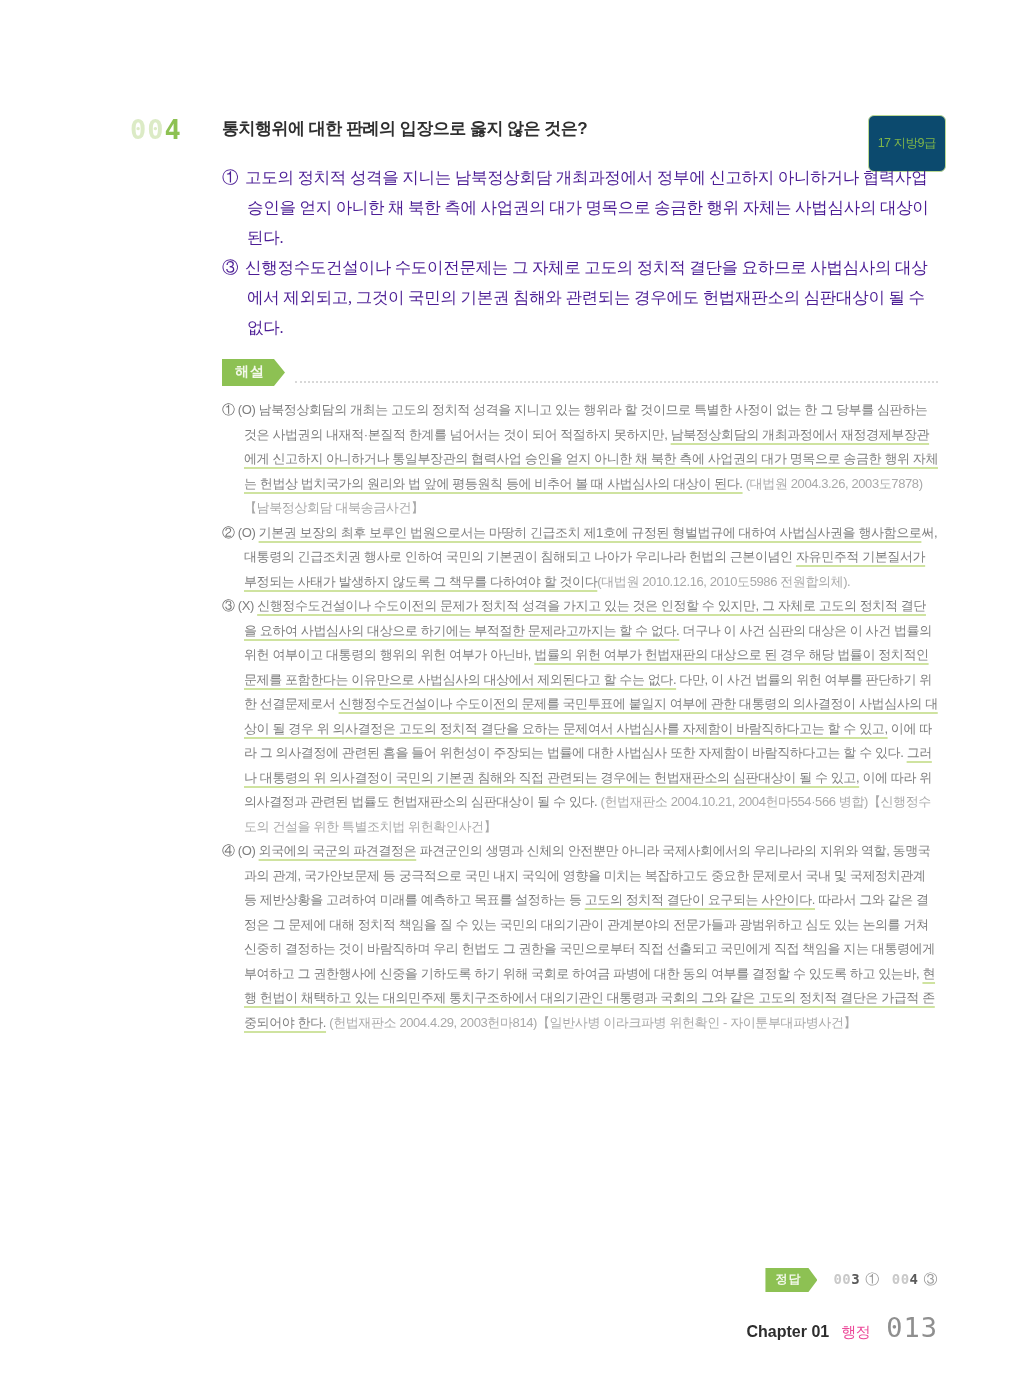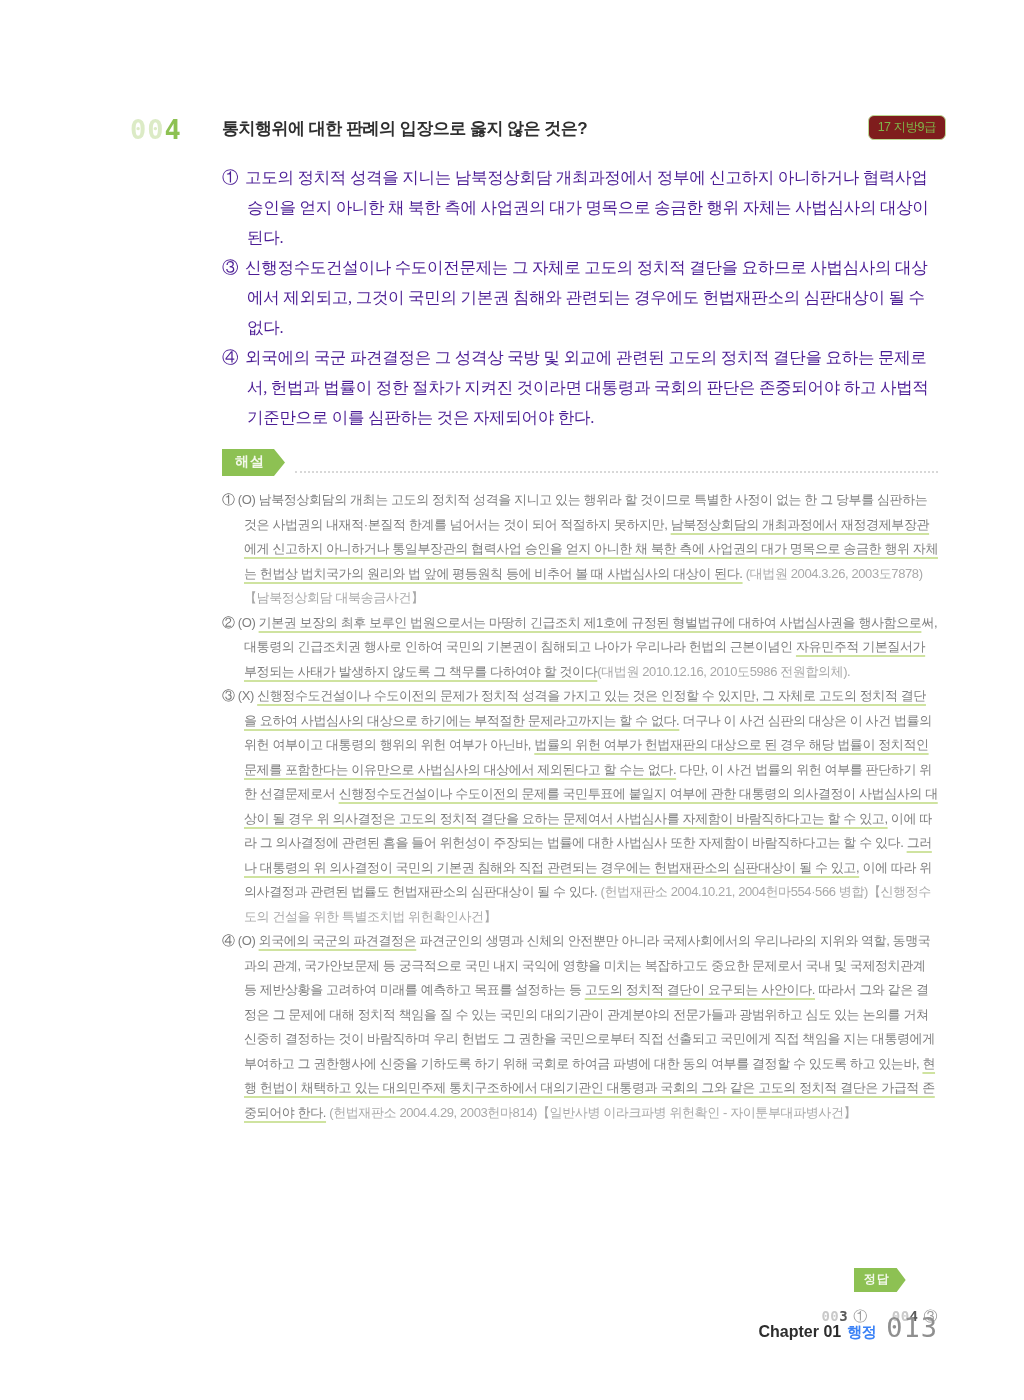--- a/index.html
+++ b/index.html
@@ -7,22 +7,22 @@
   body { font-family:"Liberation Sans", sans-serif; }
   .page { position:relative; width:1024px; height:1400px; background:#ffffff; overflow:hidden; }
 
   
   .q-header { position:absolute; top:116px; left:130px; right:78px; display:flex; align-items:flex-start; }
   .q-number { width:92px; font-size:27px; font-weight:bold; letter-spacing:1px; line-height:1;
               font-family:"DejaVu Sans Mono", monospace; }
   .q-number .dim { color:#dcebc6; }
   .q-number .accent { color:#8dc152; }
   .q-title { flex:1; font-size:17px; font-weight:bold; color:#2f2f2f; line-height:1.5; letter-spacing:-0.5px; }
-  .q-badge { border:1px solid #bcd994; border-radius:6px; background:#7f1d1d; color:#7fb549;
-             font-size:12.5px; padding:3px 9px; white-space:nowrap; letter-spacing:-0.5px; margin-top:-1px; }
+  .q-badge { border:1px solid #bcd994; border-radius:6px; background:#0c4a6e; color:#7fb549;
+             font-size:12.5px; padding:19px 9px; white-space:nowrap; letter-spacing:-0.5px; margin-top:-1px; }
 
   
   .content { position:absolute; top:163px; left:222px; width:716px; }
 
   
   .option { font-family:"Liberation Serif", serif; font-size:16.5px; color:#4c1d95;
             line-height:30px; letter-spacing:-0.3px; word-break:break-all;
             padding-left:25px; text-indent:-25px; margin-bottom:0; }
   .option .marker { margin-right:3px; }
 
@@ -35,72 +35,71 @@
 
   
   .expl { font-size:13px; color:#7e7e7e; line-height:24.5px; letter-spacing:-0.4px;
           word-break:break-all; padding-left:22px; text-indent:-22px; }
   .expl .em { color:#6f6f6f; }
   .expl .n { }
   .expl .u { text-decoration:underline; text-decoration-color:#cfe3a0; text-decoration-thickness:2px; text-underline-offset:3.5px; }
   .expl .c { color:#a9a9a9; }
 
   
-  .answer-row { position:absolute; top:1268px; right:86px; display:flex; align-items:center; gap:16px;flex-direction:column; }
+  .answer-row { position:absolute; top:1268px; right:86px; display:flex; align-items:center; gap:16px; }
   .answer-badge { background:#8dc153; color:#f3f8ea; font-size:12px; font-weight:bold;
                   padding:3px 16px 4px 10px; letter-spacing:1px;
                   clip-path:polygon(0 0, calc(100% - 9px) 0, 100% 50%, calc(100% - 9px) 100%, 0 100%); }
   .answer-entry { font-size:14px; letter-spacing:0.5px; font-family:"DejaVu Sans Mono", monospace; }
   .answer-entry .pfx { color:#c9c9c9; font-weight:bold; }
   .answer-entry .dig { color:#5a5a5a; font-weight:bold; }
   .answer-entry .choice { color:#9a9a9a; font-family:"Liberation Sans", sans-serif; margin-left:5px; font-weight:normal; }
 
   
-  .footer { position:absolute; top:1312px; right:86px; display:flex; align-items:baseline; gap:6px; }
+  .footer { position:absolute; top:1312px; right:86px; display:flex; align-items:baseline; gap:12px; }
   .footer .chapter { font-size:16px; font-weight:bold; color:#2d2d2d; letter-spacing:0; }
-  .footer .section { font-size:15px; color:#3b82f6; letter-spacing:-0.5px;font-weight:bold; }
+  .footer .section { font-size:15px; color:#ec4899; letter-spacing:-0.5px; }
   .footer .pagenum { font-size:27px; color:#8f8f8f; font-weight:normal; letter-spacing:1px;
                      font-family:"DejaVu Sans Mono", monospace; margin-left:4px;text-align:right; }
 </style>
 </head>
 <body>
 
 <div class="page">
 
   <header class="q-header">
     <div class="q-number">
       <span class="dim">00</span><span class="accent">4</span>
     </div>
     <h1 class="q-title">통치행위에 대한 판례의 입장으로 옳지 않은 것은?</h1>
     <span class="q-badge">17 지방9급</span>
   </header>
 
   <div class="content">
     <div id="options-list">
         <div class="option"><span class="marker">①</span> 고도의 정치적 성격을 지니는 남북정상회담 개최과정에서 정부에 신고하지 아니하거나 협력사업 승인을 얻지 아니한 채 북한 측에 사업권의 대가 명목으로 송금한 행위 자체는 사법심사의 대상이 된다.</div>
         <div class="option"><span class="marker">③</span> 신행정수도건설이나 수도이전문제는 그 자체로 고도의 정치적 결단을 요하므로 사법심사의 대상에서 제외되고, 그것이 국민의 기본권 침해와 관련되는 경우에도 헌법재판소의 심판대상이 될 수 없다.</div>
-        <div class="option"><span class="marker">④</span> 외국에의 국군 파견결정은 그 성격상 국방 및 외교에 관련된 고도의 정치적 결단을 요하는 문제로서, 헌법과 법률이 정한 절차가 지켜진 것이라면 대통령과 국회의 판단은 존중되어야 하고 사법적 기준만으로 이를 심판하는 것은 자제되어야 한다.</div>
       </div>
 
     <div class="expl-header">
       <span class="expl-label">해설</span>
       <span class="dotted"></span>
     </div>
 
     <div id="explanations">
         <p class="expl"><span class="em">① </span><span class="n">(O) 남북정상회담의 개최는 고도의 정치적 성격을 지니고 있는 행위라 할 것이므로 특별한 사정이 없는 한 그 당부를 심판하는 것은 사법권의 내재적·본질적 한계를 넘어서는 것이 되어 적절하지 못하지만, </span><span class="u">남북정상회담의 개최과정에서 재정경제부장관에게 신고하지 아니하거나 통일부장관의 협력사업 승인을 얻지 아니한 채 북한 측에 사업권의 대가 명목으로 송금한 행위 자체는 헌법상 법치국가의 원리와 법 앞에 평등원칙 등에 비추어 볼 때 사법심사의 대상이 된다.</span><span class="c"> (대법원 2004.3.26, 2003도7878)【남북정상회담 대북송금사건】</span></p>
         <p class="expl"><span class="em">② </span><span class="n">(O) </span><span class="u">기본권 보장의 최후 보루인 법원으로서는 마땅히 긴급조치 제1호에 규정된 형벌법규에 대하여 사법심사권을 행사함으로</span><span class="n">써, 대통령의 긴급조치권 행사로 인하여 국민의 기본권이 침해되고 나아가 우리나라 헌법의 근본이념인 </span><span class="u">자유민주적 기본질서가 부정되는 사태가 발생하지 않도록 그 책무를 다하여야 할 것이다</span><span class="c">(대법원 2010.12.16, 2010도5986 전원합의체).</span></p>
         <p class="expl"><span class="em">③ </span><span class="n">(X) </span><span class="u">신행정수도건설이나 수도이전의 문제가 정치적 성격을 가지고 있는 것은 인정할 수 있지만, 그 자체로 고도의 정치적 결단을 요하여 사법심사의 대상으로 하기에는 부적절한 문제라고까지는 할 수 없다.</span><span class="n"> 더구나 이 사건 심판의 대상은 이 사건 법률의 위헌 여부이고 대통령의 행위의 위헌 여부가 아닌바, </span><span class="u">법률의 위헌 여부가 헌법재판의 대상으로 된 경우 해당 법률이 정치적인 문제를 포함한다는 이유만으로 사법심사의 대상에서 제외된다고 할 수는 없다.</span><span class="n"> 다만, 이 사건 법률의 위헌 여부를 판단하기 위한 선결문제로서 </span><span class="u">신행정수도건설이나 수도이전의 문제를 국민투표에 붙일지 여부에 관한 대통령의 의사결정이 사법심사의 대상이 될 경우 위 의사결정은 고도의 정치적 결단을 요하는 문제여서 사법심사를 자제함이 바람직하다고는 할 수 있고,</span><span class="n"> 이에 따라 그 의사결정에 관련된 흠을 들어 위헌성이 주장되는 법률에 대한 사법심사 또한 자제함이 바람직하다고는 할 수 있다. </span><span class="u">그러나 대통령의 위 의사결정이 국민의 기본권 침해와 직접 관련되는 경우에는 헌법재판소의 심판대상이 될 수 있고,</span><span class="n"> 이에 따라 위 의사결정과 관련된 법률도 헌법재판소의 심판대상이 될 수 있다.</span><span class="c"> (헌법재판소 2004.10.21, 2004헌마554·566 병합)【신행정수도의 건설을 위한 특별조치법 위헌확인사건】</span></p>
         <p class="expl"><span class="em">④ </span><span class="n">(O) </span><span class="u">외국에의 국군의 파견결정은</span><span class="n"> 파견군인의 생명과 신체의 안전뿐만 아니라 국제사회에서의 우리나라의 지위와 역할, 동맹국과의 관계, 국가안보문제 등 궁극적으로 국민 내지 국익에 영향을 미치는 복잡하고도 중요한 문제로서 국내 및 국제정치관계 등 제반상황을 고려하여 미래를 예측하고 목표를 설정하는 등 </span><span class="u">고도의 정치적 결단이 요구되는 사안이다.</span><span class="n"> 따라서 그와 같은 결정은 그 문제에 대해 정치적 책임을 질 수 있는 국민의 대의기관이 관계분야의 전문가들과 광범위하고 심도 있는 논의를 거쳐 신중히 결정하는 것이 바람직하며 우리 헌법도 그 권한을 국민으로부터 직접 선출되고 국민에게 직접 책임을 지는 대통령에게 부여하고 그 권한행사에 신중을 기하도록 하기 위해 국회로 하여금 파병에 대한 동의 여부를 결정할 수 있도록 하고 있는바, </span><span class="u">현행 헌법이 채택하고 있는 대의민주제 통치구조하에서 대의기관인 대통령과 국회의 그와 같은 고도의 정치적 결단은 가급적 존중되어야 한다.</span><span class="c"> (헌법재판소 2004.4.29, 2003헌마814)【일반사병 이라크파병 위헌확인 - 자이툰부대파병사건】</span></p>
       </div>
   </div>
 
   <div class="answer-row">
     <span class="answer-badge">정답</span>
-    <span id="answer-entries" style="display:flex; gap:24px;">
+    <span id="answer-entries" style="display:flex; gap:12px;">
         <span class="answer-entry"><span class="pfx">00</span><span class="dig">3</span><span class="choice">①</span></span>
         <span class="answer-entry"><span class="pfx">00</span><span class="dig">4</span><span class="choice">③</span></span>
       </span>
   </div>
 
   <footer class="footer">
     <span class="chapter">Chapter 01</span>
     <span class="section">행정</span>
     <span class="pagenum">013</span>
   </footer>

